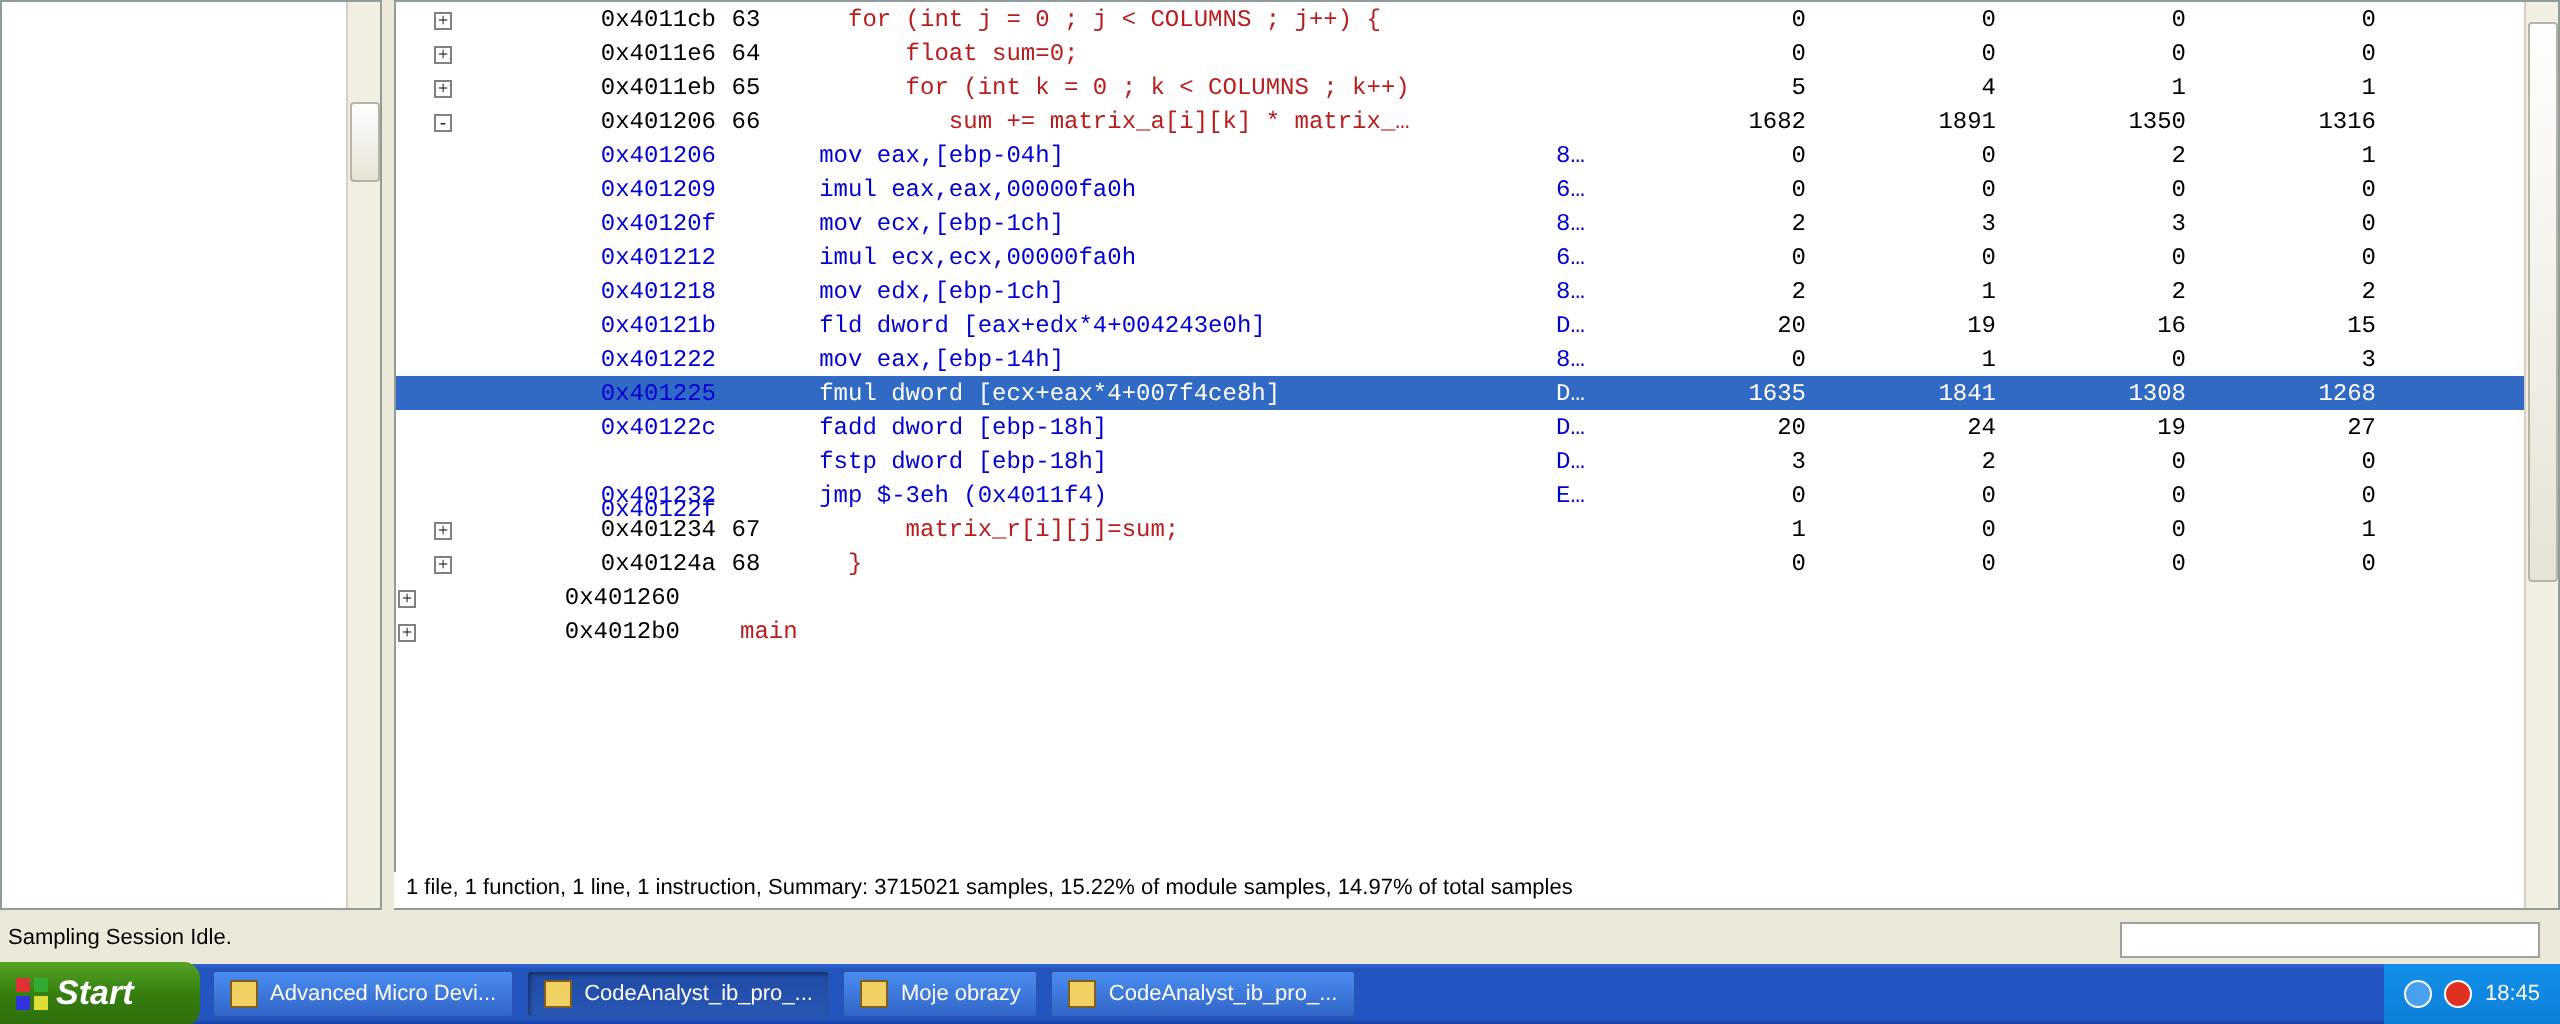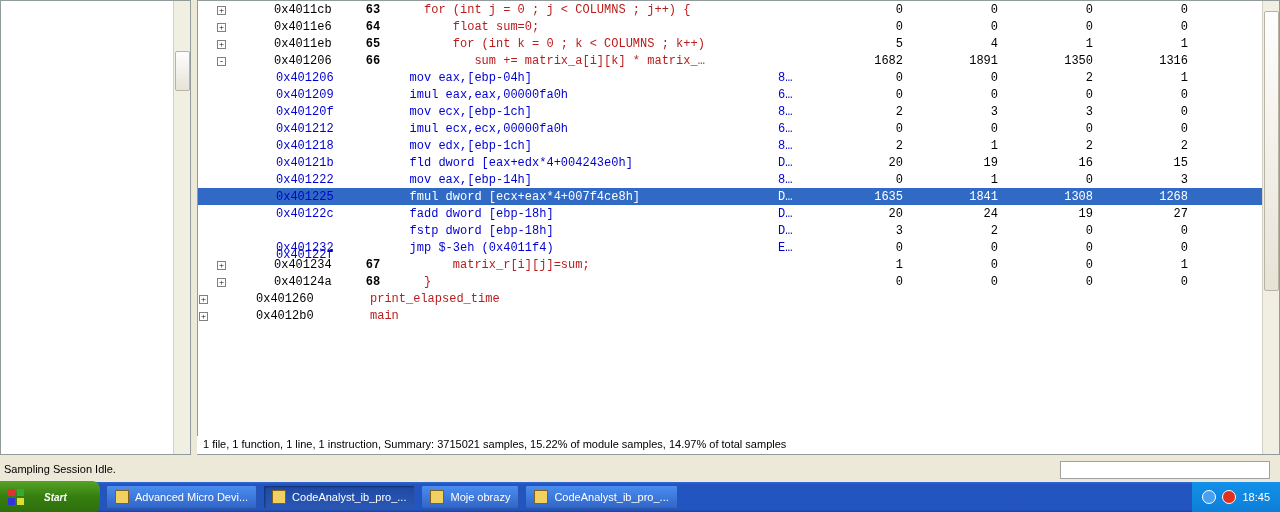--- a/index.html
+++ b/index.html
@@ -9,34 +9,34 @@
   .left-panel { position:absolute; left:0; top:0; width:191px; height:455px; background:#fff; border:1px solid #919b9c; }
   .scroll-right { position:absolute; right:0; top:0; width:17px; height:100%; background:#f1efe2; border-left:1px solid #d4d0c8; }
   .scroll-thumb { position:absolute; top:50px; width:15px; height:40px; left:1px; background:linear-gradient(#fefefe,#e6e3d6); border:1px solid #b8b4a3; border-radius:2px; }
   .table { width:100%; font-family:"Courier New",monospace; font-size:12px; color:#000; }
   .row { display:flex; align-items:center; height:17px; white-space:pre; }
   .row.sel { background:#316ac5; color:#fff; }
   .row.sel .asm { color:#fff; }
   .row.sel .num { color:#fff; }
   .c-tree { width:30px; text-align:right; padding-right:2px; }
   .c-tree span { display:inline-block; width:9px; height:9px; border:1px solid #808080; background:#fff; line-height:7px; text-align:center; font-size:9px; color:#000; font-family:Tahoma; cursor:pointer; }
-  .c-addr { width:90px; padding-left:6px; }
-  .c-line { width:30px; text-align:center;font-weight:bold; }
+  .c-addr { width:90px; padding-left:6px;text-align:right; }
+  .c-line { width:30px; text-align:center; }
   .c-code { flex:0 0 390px; font-family:"Courier New",monospace; }
   .c-val  { width:30px; }
   .c-n    { width:95px; text-align:right; }
   .asm { color:#0000d0; }
   .src { color:#b91c1c; font-family:"Courier New",monospace; }
   .addr-sub { color:#0000d0; }
   .num { color:#000; }
   .summary { position:absolute; left:197px; top:436px; width:951px; height:18px; font-size:11px; padding:2px 6px; color:#000; background:#fff; }
   .status { position:absolute; left:0; top:460px; width:1280px; height:22px; background:#ece9d8; font-size:11px; padding:3px 4px; display:flex; }
   .status-box { position:absolute; right:10px; top:461px; width:210px; height:18px; background:#fff; border:1px solid #a0a0a0; }
   .taskbar { position:absolute; left:0; bottom:0; width:1280px; height:30px; background:linear-gradient(#3168d5,#2355c0 8%,#2355c0 92%,#1941a5); display:flex; align-items:center; }
-  .start-btn { height:32px; width:100px; background:linear-gradient(#56a326,#357e0f 50%,#2e6e0c); color:#fff; font-weight:bold; font-style:italic; font-size:10px; display:flex; align-items:center; padding-left:8px; border-radius:0 8px 8px 0; gap:20px; cursor:pointer; }
+  .start-btn { height:32px; width:100px; background:linear-gradient(#56a326,#357e0f 50%,#2e6e0c); color:#fff; font-weight:bold; font-style:italic; font-size:17px; display:flex; align-items:center; padding-left:8px; border-radius:0 8px 8px 0; gap:4px; cursor:pointer; }
   .win-logo { width:16px; height:16px; position:relative; }
   .win-logo::before { content:""; position:absolute; width:16px; height:16px; background:
     linear-gradient(#d33,#d33) 0 0/7px 7px no-repeat,
     linear-gradient(#3a3,#3a3) 9px 0/7px 7px no-repeat,
     linear-gradient(#33d,#33d) 0 9px/7px 7px no-repeat,
     linear-gradient(#dd3,#dd3) 9px 9px/7px 7px no-repeat; }
   .task-item { height:24px; margin-left:6px; padding:0 8px; background:linear-gradient(#4b8df0,#3065c7); border:1px solid #2a55af; border-radius:2px; color:#fff; font-size:11px; display:flex; align-items:center; gap:6px; cursor:pointer; max-width:170px; overflow:hidden; white-space:nowrap; }
   .task-item.active { background:linear-gradient(#1e4aa4,#2a57b5); box-shadow:inset 1px 1px 2px rgba(0,0,0,0.4); }
   .task-icon { width:14px; height:14px; background:#f0d060; border:1px solid #806020; flex:none; }
   .tray { margin-left:auto; height:30px; background:linear-gradient(#1290e9,#0d7fd8); display:flex; align-items:center; padding:0 10px; gap:6px; color:#fff; font-size:11px; }
@@ -64,21 +64,21 @@
         <div class="row"><div class="c-tree"></div><div style="width: 40px;"></div><div class="c-addr addr-sub" style="padding-left: 8px;">0x401212</div><div class="c-line"></div><div class="c-code asm">   imul ecx,ecx,00000fa0h</div><div class="c-val asm">6…</div><div class="c-n num">0</div><div class="c-n num">0</div><div class="c-n num">0</div><div class="c-n num">0</div></div>
         <div class="row"><div class="c-tree"></div><div style="width: 40px;"></div><div class="c-addr addr-sub" style="padding-left: 8px;">0x401218</div><div class="c-line"></div><div class="c-code asm">   mov edx,[ebp-1ch]</div><div class="c-val asm">8…</div><div class="c-n num">2</div><div class="c-n num">1</div><div class="c-n num">2</div><div class="c-n num">2</div></div>
         <div class="row"><div class="c-tree"></div><div style="width: 40px;"></div><div class="c-addr addr-sub" style="padding-left: 8px;">0x40121b</div><div class="c-line"></div><div class="c-code asm">   fld dword [eax+edx*4+004243e0h]</div><div class="c-val asm">D…</div><div class="c-n num">20</div><div class="c-n num">19</div><div class="c-n num">16</div><div class="c-n num">15</div></div>
         <div class="row"><div class="c-tree"></div><div style="width: 40px;"></div><div class="c-addr addr-sub" style="padding-left: 8px;">0x401222</div><div class="c-line"></div><div class="c-code asm">   mov eax,[ebp-14h]</div><div class="c-val asm">8…</div><div class="c-n num">0</div><div class="c-n num">1</div><div class="c-n num">0</div><div class="c-n num">3</div></div>
         <div class="row sel"><div class="c-tree"></div><div style="width: 40px;"></div><div class="c-addr addr-sub" style="padding-left: 8px;">0x401225</div><div class="c-line"></div><div class="c-code asm">   fmul dword [ecx+eax*4+007f4ce8h]</div><div class="c-val asm">D…</div><div class="c-n num">1635</div><div class="c-n num">1841</div><div class="c-n num">1308</div><div class="c-n num">1268</div></div>
         <div class="row"><div class="c-tree"></div><div style="width: 40px;"></div><div class="c-addr addr-sub" style="padding-left: 8px;">0x40122c</div><div class="c-line"></div><div class="c-code asm">   fadd dword [ebp-18h]</div><div class="c-val asm">D…</div><div class="c-n num">20</div><div class="c-n num">24</div><div class="c-n num">19</div><div class="c-n num">27</div></div>
         <div class="row"><div class="c-tree"></div><div style="width: 40px;"></div><div class="c-addr addr-sub" style="padding-left: 8px; margin-top: 48px;">0x40122f</div><div class="c-line"></div><div class="c-code asm">   fstp dword [ebp-18h]</div><div class="c-val asm">D…</div><div class="c-n num">3</div><div class="c-n num">2</div><div class="c-n num">0</div><div class="c-n num">0</div></div>
         <div class="row"><div class="c-tree"></div><div style="width: 40px;"></div><div class="c-addr addr-sub" style="padding-left: 8px;">0x401232</div><div class="c-line"></div><div class="c-code asm">   jmp $-3eh (0x4011f4)</div><div class="c-val asm">E…</div><div class="c-n num">0</div><div class="c-n num">0</div><div class="c-n num">0</div><div class="c-n num">0</div></div>
         <div class="row"><div class="c-tree"><span>+</span></div><div style="width: 40px;"></div><div class="c-addr">0x401234</div><div class="c-line">67</div><div class="c-code src">         matrix_r[i][j]=sum;</div><div class="c-val "></div><div class="c-n num">1</div><div class="c-n num">0</div><div class="c-n num">0</div><div class="c-n num">1</div></div>
         <div class="row"><div class="c-tree"><span>+</span></div><div style="width: 40px;"></div><div class="c-addr">0x40124a</div><div class="c-line">68</div><div class="c-code src">     }</div><div class="c-val "></div><div class="c-n num">0</div><div class="c-n num">0</div><div class="c-n num">0</div><div class="c-n num">0</div></div>
-        <div class="row"><div class="c-tree" style="margin-left: -18px;"><span>+</span></div><div style="width: 40px;"></div><div class="c-addr">0x401260</div><div class="c-line"></div><div class="c-code src">print_elapsed_time</div><div class="c-val "></div><div class="c-n num"></div><div class="c-n num"></div><div class="c-n num"></div><div class="c-n num"></div></div>
+        <div class="row"><div class="c-tree" style="margin-left: -18px;"><span>+</span></div><div style="width: 40px;"></div><div class="c-addr">0x401260</div><div class="c-line"></div><div class="c-val "></div><div class="c-n num"></div><div class="c-n num"></div><div class="c-n num"></div><div class="c-n num"></div></div>
         <div class="row"><div class="c-tree" style="margin-left: -18px;"><span>+</span></div><div style="width: 40px;"></div><div class="c-addr">0x4012b0</div><div class="c-line"></div><div class="c-code src">main</div><div class="c-val "></div><div class="c-n num"></div><div class="c-n num"></div><div class="c-n num"></div><div class="c-n num"></div></div>
       </div>
     <div class="scroll-right">
         <div class="scroll-thumb" style="top:10px;height:280px"></div>
       </div>
   </div>
 
   <div class="summary">1 file, 1 function, 1 line, 1 instruction, Summary: 3715021 samples, 15.22% of module samples, 14.97% of total samples</div>
 
   <div class="status">

